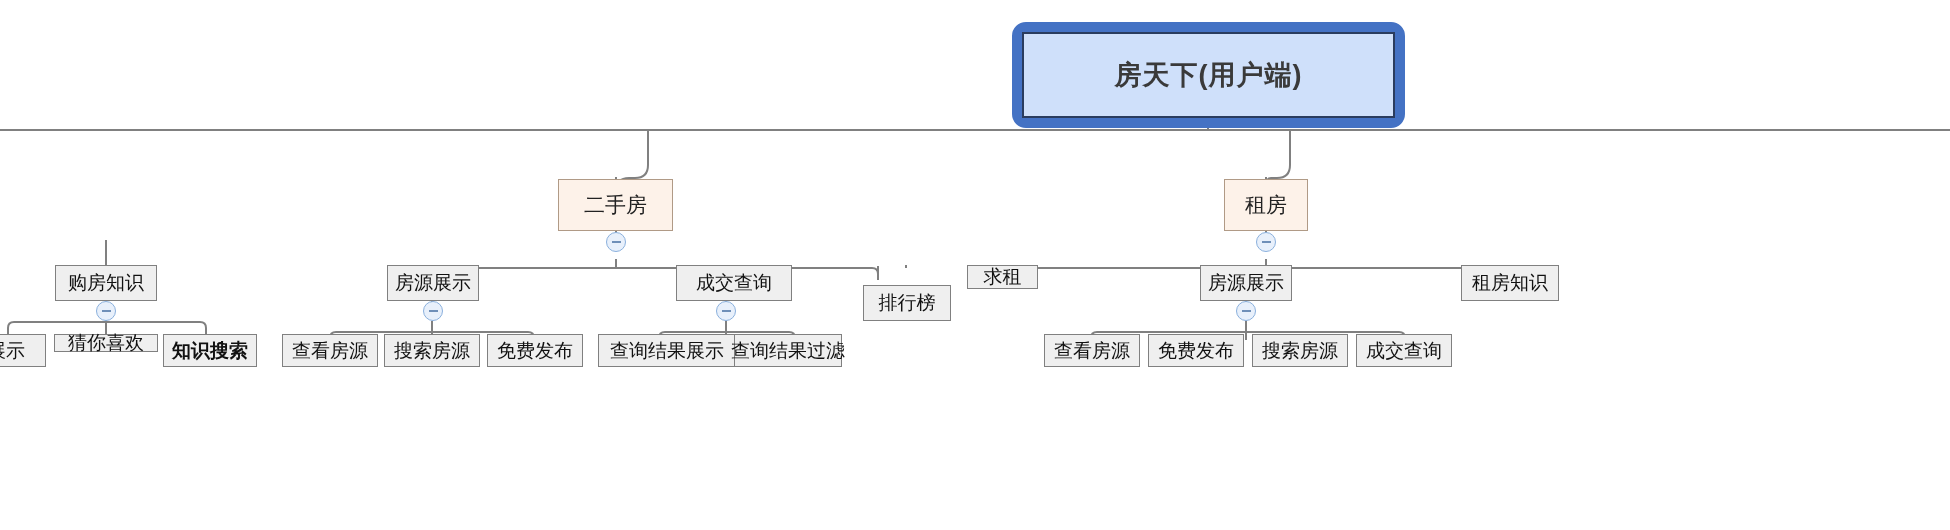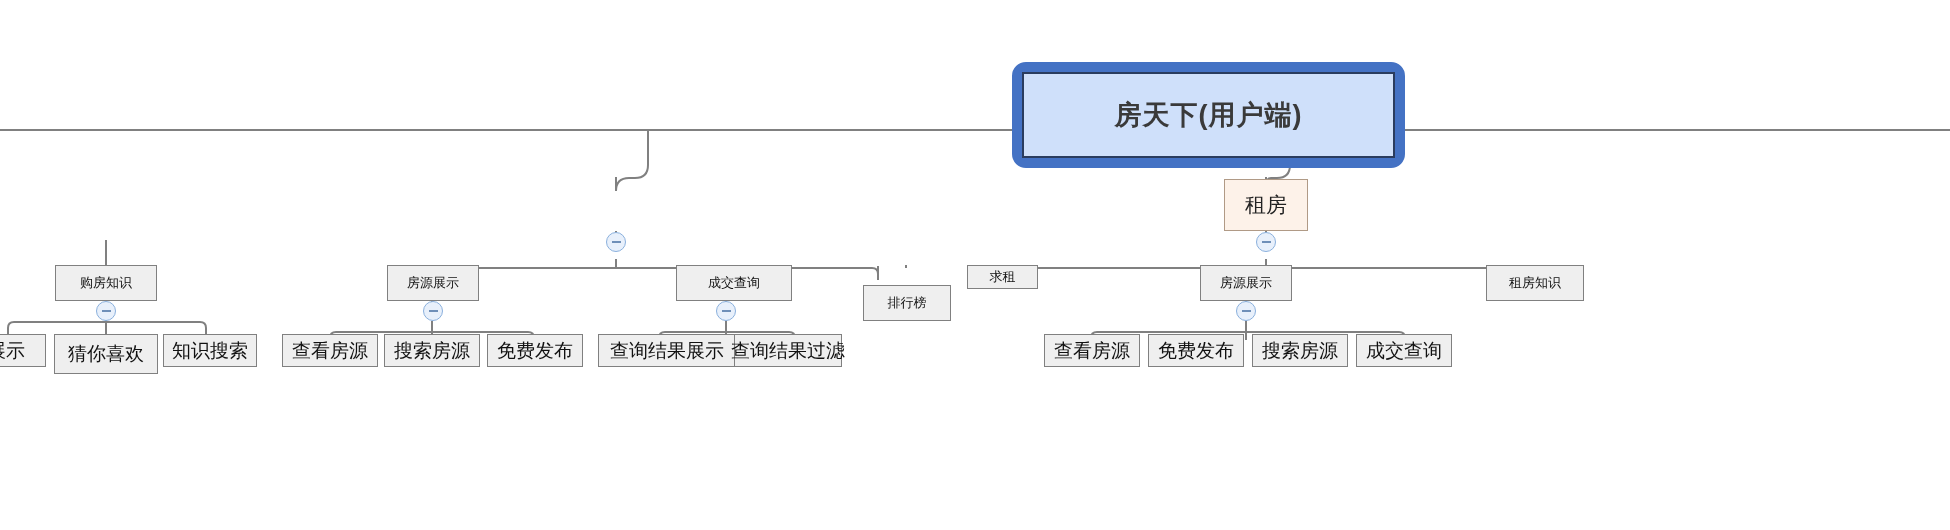--- a/index.html
+++ b/index.html
@@ -58,21 +58,21 @@
   .node.lvl2 {
     border: 1.5px solid #b09a86;
     background: #fdf2e9;
     font-size: 21px;
     color: #222222;
   }
   
   .node.lvl3, .node.lvl4 {
     border: 1.5px solid #808080;
     background: #efefef;
-    font-size: 13px;
+    font-size: 19px;
     color: #111111;
   }
   .node.lvl4 {
     font-size: 19px;
   }
   
   .toggle {
     position: absolute;
     width: 20px;
     height: 20px;
@@ -168,41 +168,42 @@
 
       <path d="M 432 268 L 432 265"></path>
       <path d="M 726 268 L 726 265"></path>
       <path d="M 906 268 L 906 265"></path>
       <path d="M 1002 268 L 1002 265"></path>
       <path d="M 1246 268 L 1246 265"></path>
       <path d="M 1510 268 L 1510 265"></path>
     </g>
   </svg>
 
-  <div class="node root" style="left:1012px; top:22px; width:393px; height:106px;margin-top:40px;">
+  <div class="node root" style="left:1012px; top:22px; width:393px; height:106px;">
     <div class="root-inner">房天下(用户端)</div>
   </div>
 
+  <div class="node lvl2" style="left:558px; top:179px; width:115px; height:52px;">二手房</div>
 
   <div class="node lvl2" style="left:1224px; top:179px; width:84px; height:52px;text-align:center;">租房</div>
 
   <div class="toggle" style="left:606px; top:232px;">
     <span class="bar"></span>
   </div>
   <div class="toggle" style="left:1256px; top:232px;">
     <span class="bar"></span>
   </div>
 
   <div class="node lvl3" style="left:55px; top:265px; width:102px; height:36px;">购房知识</div>
   <div class="toggle" style="left:96px; top:301px;">
     <span class="bar"></span>
   </div>
   <div class="node lvl4" style="left:-34px; top:334px; width:80px; height:33px;">展示</div>
-  <div class="node lvl4" style="left:54px; top:334px; width:104px; height:40px;">猜你喜欢</div>
-  <div class="node lvl4" style="left:163px; top:334px; width:94px; height:33px;">知识搜索</div>
+  <div class="node lvl4" style="left:54px; top:334px; width:104px; height:18px;">猜你喜欢</div>
+  <div class="node lvl4" style="left:163px; top:334px; width:94px; height:33px;font-weight:bold;">知识搜索</div>
 
   <div class="node lvl3" style="left:387px; top:265px; width:92px; height:36px;">房源展示</div>
   <div class="toggle" style="left:423px; top:301px;">
     <span class="bar"></span>
   </div>
 
   <div class="node lvl3" style="left:676px; top:265px; width:116px; height:36px;">成交查询</div>
   <div class="toggle" style="left:716px; top:301px;">
     <span class="bar"></span>
   </div>
@@ -216,20 +217,20 @@
   <div class="node lvl4" style="left:598px; top:334px; width:138px; height:33px;">查询结果展示</div>
   <div class="node lvl4" style="left:734px; top:334px; width:108px; height:33px;">查询结果过滤</div>
 
   <div class="node lvl3" style="left:967px; top:265px; width:71px; height:24px;">求租</div>
 
   <div class="node lvl3" style="left:1200px; top:265px; width:92px; height:36px;">房源展示</div>
   <div class="toggle" style="left:1236px; top:301px;">
     <span class="bar"></span>
   </div>
 
-  <div class="node lvl3" style="left:1461px; top:265px; width:98px; height:36px;margin-left:25px;">租房知识</div>
+  <div class="node lvl3" style="left:1461px; top:265px; width:98px; height:36px;">租房知识</div>
 
   <div class="node lvl4" style="left:1044px; top:334px; width:96px; height:33px;">查看房源</div>
   <div class="node lvl4" style="left:1148px; top:334px; width:96px; height:33px;">免费发布</div>
   <div class="node lvl4" style="left:1252px; top:334px; width:96px; height:33px;">搜索房源</div>
   <div class="node lvl4" style="left:1356px; top:334px; width:96px; height:33px;">成交查询</div>
 
 </div>
 
 </body></html>

